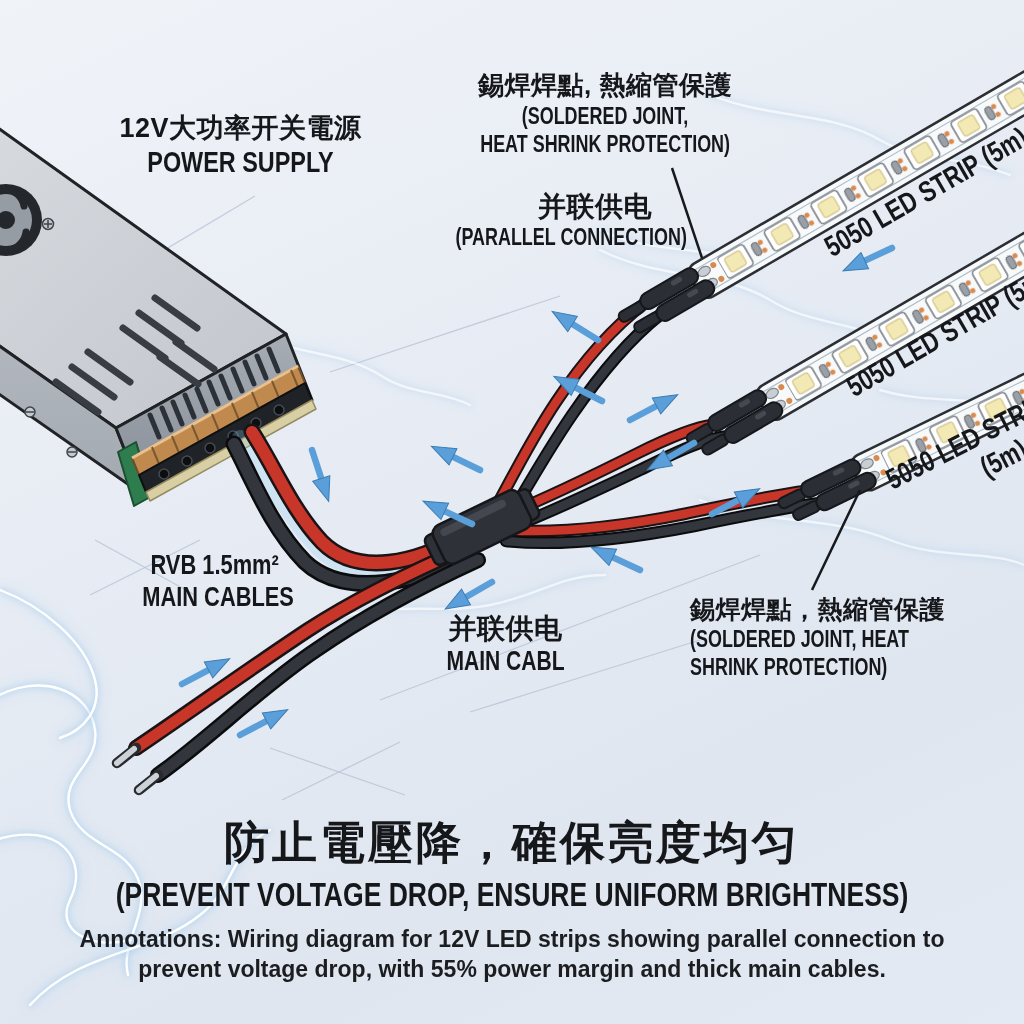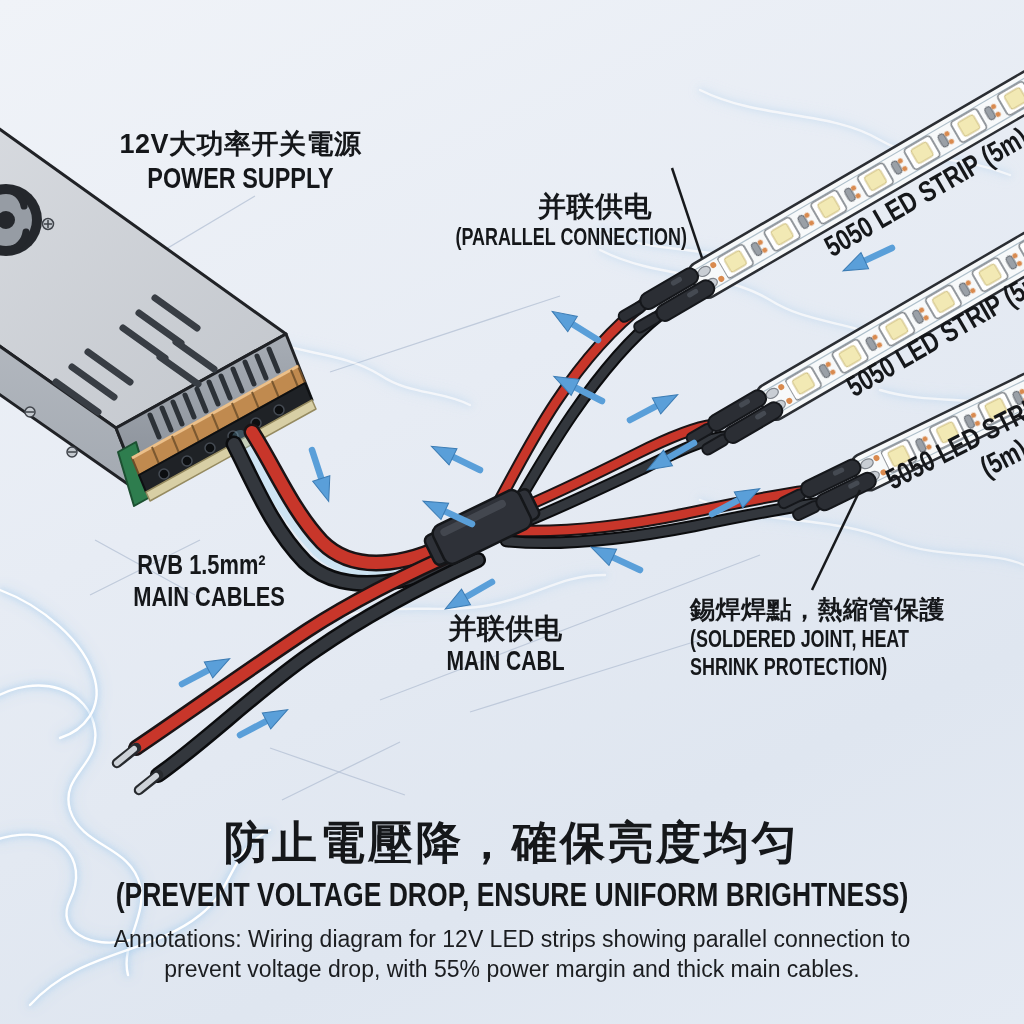--- a/index.html
+++ b/index.html
@@ -285,63 +285,68 @@
     <use href="#arrow" transform="translate(630,420) rotate(-28)"></use>
     <use href="#arrow" transform="translate(694,443) rotate(150)"></use>
     <use href="#arrow" transform="translate(712,514) rotate(-28)"></use>
     <use href="#arrow" transform="translate(892,248) rotate(155)"></use>
     <use href="#arrow" transform="translate(472,524) rotate(205)"></use>
     <use href="#arrow" transform="translate(640,570) rotate(205)"></use>
     <use href="#arrow" transform="translate(312,450) rotate(72)"></use>
   </g>
 </svg>
 
-<div class="lbl" style="left:88px;top:112px;width:305px;text-align:center;font-size:27px;margin-top:16px;">
+<div class="lbl" style="left:88px;top:112px;width:305px;text-align:center;font-size:27px;">
   <div class="cjk">12V大功率开关電源</div>
   <span class="cond" style="font-size:30px;">POWER SUPPLY</span>
 </div>
 
+<div class="lbl" style="left:445px;top:70px;width:320px;text-align:center;font-size:26px;">
+  <div class="cjk">錫焊焊點, 熱縮管保護</div>
+  <span class="cond" style="font-size:23px;line-height:1.25;">(SOLDERED JOINT,</span>
+  <span class="cond" style="font-size:23px;line-height:1.25;">HEAT SHRINK PROTECTION)</span>
+</div>
 
 <div class="lbl" style="left:400px;top:190px;width:252px;text-align:right;font-size:28px;">
   <div class="cjk">并联供电</div>
   <span class="cond cond-r" style="font-size:23px;">(PARALLEL CONNECTION)</span>
 </div>
 
 <div class="lbl" style="left:790px;top:188px;width:230px;text-align:center;font-size:29px;transform:rotate(-30deg);">
   <span class="cond">5050 LED STRIP (5m)</span>
 </div>
 
 <div class="lbl" style="left:812px;top:328px;width:230px;text-align:center;font-size:29px;transform:rotate(-30deg);">
   <span class="cond">5050 LED STRIP (5m)</span>
 </div>
 
 <div class="lbl" style="left:848px;top:440px;width:190px;text-align:right;font-size:29px;transform:rotate(-27deg);line-height:1.1;">
   <span class="cond cond-r">5050 LED STRIP</span>
   <span class="cond cond-r" style="padding-right:14px;">(5m)</span>
 </div>
 
-<div class="lbl" style="left:114px;top:549px;width:175px;text-align:center;font-size:28px;">
+<div class="lbl" style="left:123px;top:549px;width:175px;text-align:right;font-size:28px;">
   <span class="cond">RVB 1.5mm²</span>
   <span class="cond">MAIN CABLES</span>
 </div>
 
 <div class="lbl" style="left:418px;top:612px;width:175px;text-align:center;font-size:28px;">
   <div class="cjk">并联供电</div>
   <span class="cond" style="font-size:27px;">MAIN CABL</span>
 </div>
 
 <div class="lbl" style="left:0;top:816px;width:1024px;text-align:center;">
   <div class="cjk" style="font-size:45px;letter-spacing:3px;">防止電壓降，確保亮度均匀</div>
   <span class="cond" style="font-size:34px;margin-top:4px;">(PREVENT VOLTAGE DROP, ENSURE UNIFORM BRIGHTNESS)</span>
 </div>
 
 <div class="lbl" style="left:690px;top:594px;width:300px;text-align:left;font-size:25px;">
   <div class="cjk">錫焊焊點，熱縮管保護</div>
   <span class="cond cond-l" style="font-size:23px;line-height:1.25;">(SOLDERED JOINT, HEAT</span>
   <span class="cond cond-l" style="font-size:23px;line-height:1.25;">SHRINK PROTECTION)</span>
 </div>
 
-<div class="lbl" style="left:0;top:925px;width:1024px;text-align:center;font-size:23px;font-weight:400;color:#1b1d20;line-height:1.3;">
+<div class="lbl" style="left:0;top:925px;width:1024px;text-align:center;font-size:23px;font-weight:700;color:#1b1d20;line-height:1.3;">
   <div>Annotations: Wiring diagram for 12V LED strips showing parallel connection to</div>
   <div>prevent voltage drop, with 55% power margin and thick main cables.</div>
 </div>
 
 </div>
 
 </body></html>

